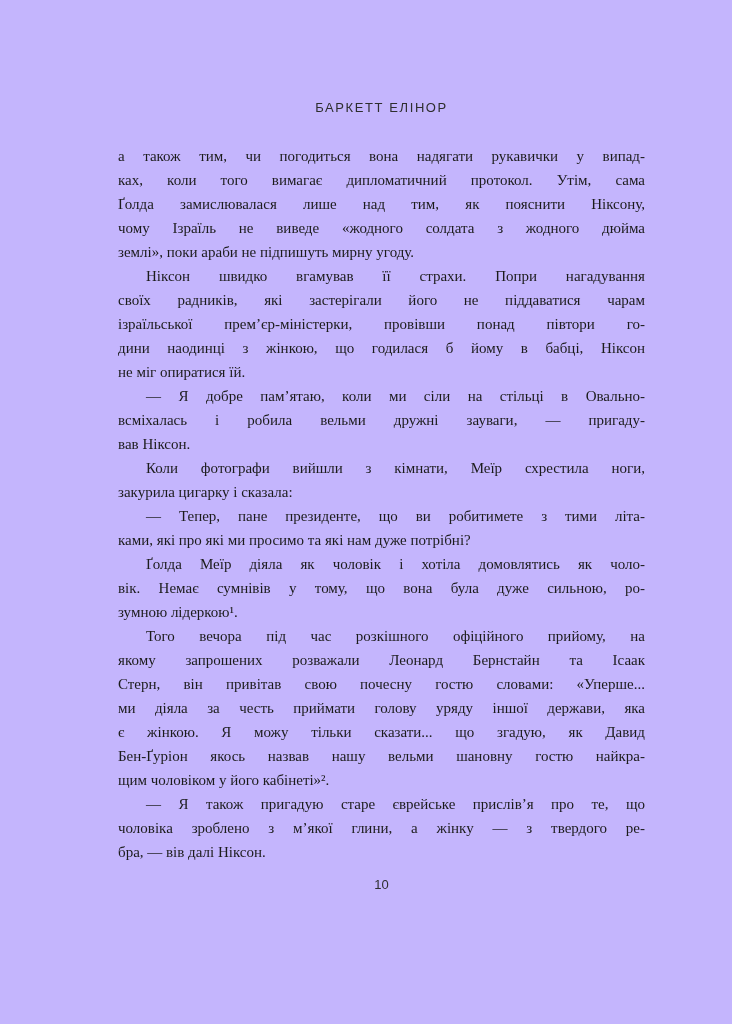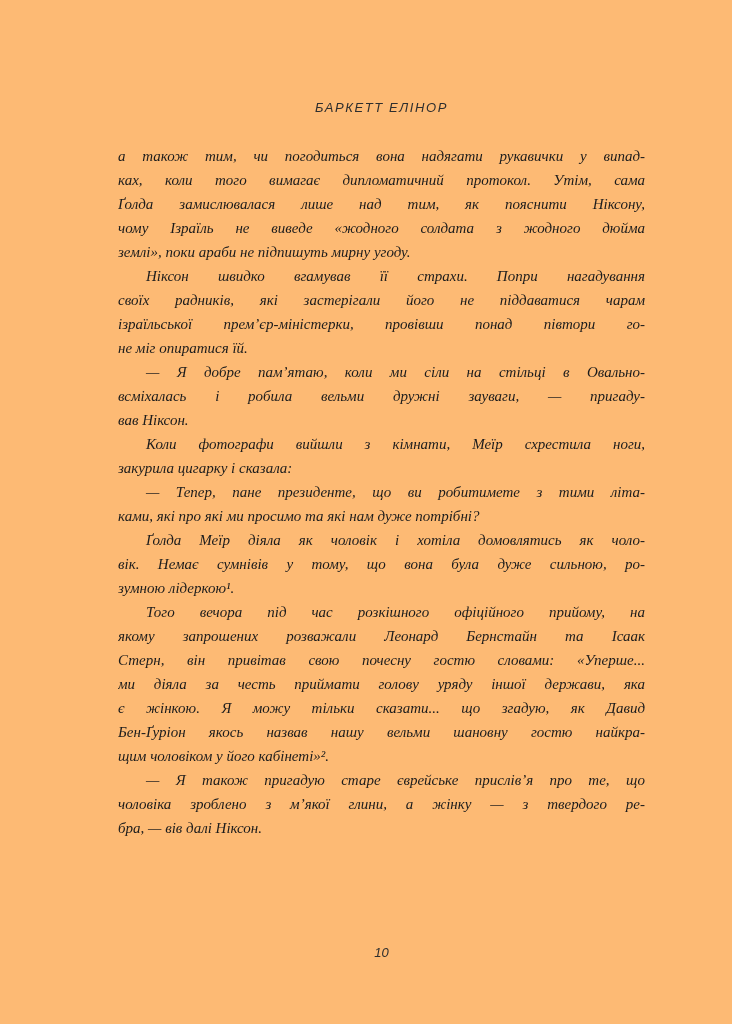--- a/index.html
+++ b/index.html
@@ -7,22 +7,21 @@
   body {
     width: 732px;
     height: 1024px;
     background: #ffffff;
     position: relative;
     overflow: hidden;
   }
   .book-page {
     position: absolute;
     inset: 0;
-    background: #fdba74;
-    font-style: italic;
+    background: #c4b5fd;
   }
   .running-header {
     position: absolute;
     top: 100px;
     left: 118px;
     width: 527px;
     text-align: center;
     font-family: "Liberation Sans", sans-serif;
     font-size: 13px;
     letter-spacing: 1.6px;
@@ -42,21 +41,21 @@
     line-height: 24px;
     height: 24px;
     text-align: justify;
     text-align-last: justify;
     overflow: hidden;
   }
   .line.last { text-align-last: left; }
   .line.indent { text-indent: 28px; }
   .page-number {
     position: absolute;
-    top: 945px;
+    top: 877px;
     left: 118px;
     width: 527px;
     text-align: center;
     font-family: "Liberation Sans", sans-serif;
     font-size: 13px;
     color: #2e2e2e;
   }
 </style>
 </head>
 <body>
@@ -69,20 +68,21 @@
         <div class="line">а також тим, чи погодиться вона надягати рукавички у випад-</div>
         <div class="line">ках, коли того вимагає дипломатичний протокол. Утім, сама</div>
         <div class="line">Ґолда замислювалася лише над тим, як пояснити Ніксону,</div>
         <div class="line">чому Ізраїль не виведе «жодного солдата з жодного дюйма</div>
         <div class="line last">землі», поки араби не підпишуть мирну угоду.</div>
       </div>
       <div class="para">
         <div class="line indent">Ніксон швидко вгамував її страхи. Попри нагадування</div>
         <div class="line">своїх радників, які застерігали його не піддаватися чарам</div>
         <div class="line">ізраїльської прем’єр-міністерки, провівши понад півтори го-</div>
+        <div class="line">дини наодинці з жінкою, що годилася б йому в бабці, Ніксон</div>
         <div class="line last">не міг опиратися їй.</div>
       </div>
       <div class="para">
         <div class="line indent">— Я добре пам’ятаю, коли ми сіли на стільці в Овально-</div>
         <div class="line">всміхалась і робила вельми дружні зауваги, — пригаду-</div>
         <div class="line last">вав Ніксон.</div>
       </div>
       <div class="para">
         <div class="line indent">Коли фотографи вийшли з кімнати, Меїр схрестила ноги,</div>
         <div class="line last">закурила цигарку і сказала:</div>

